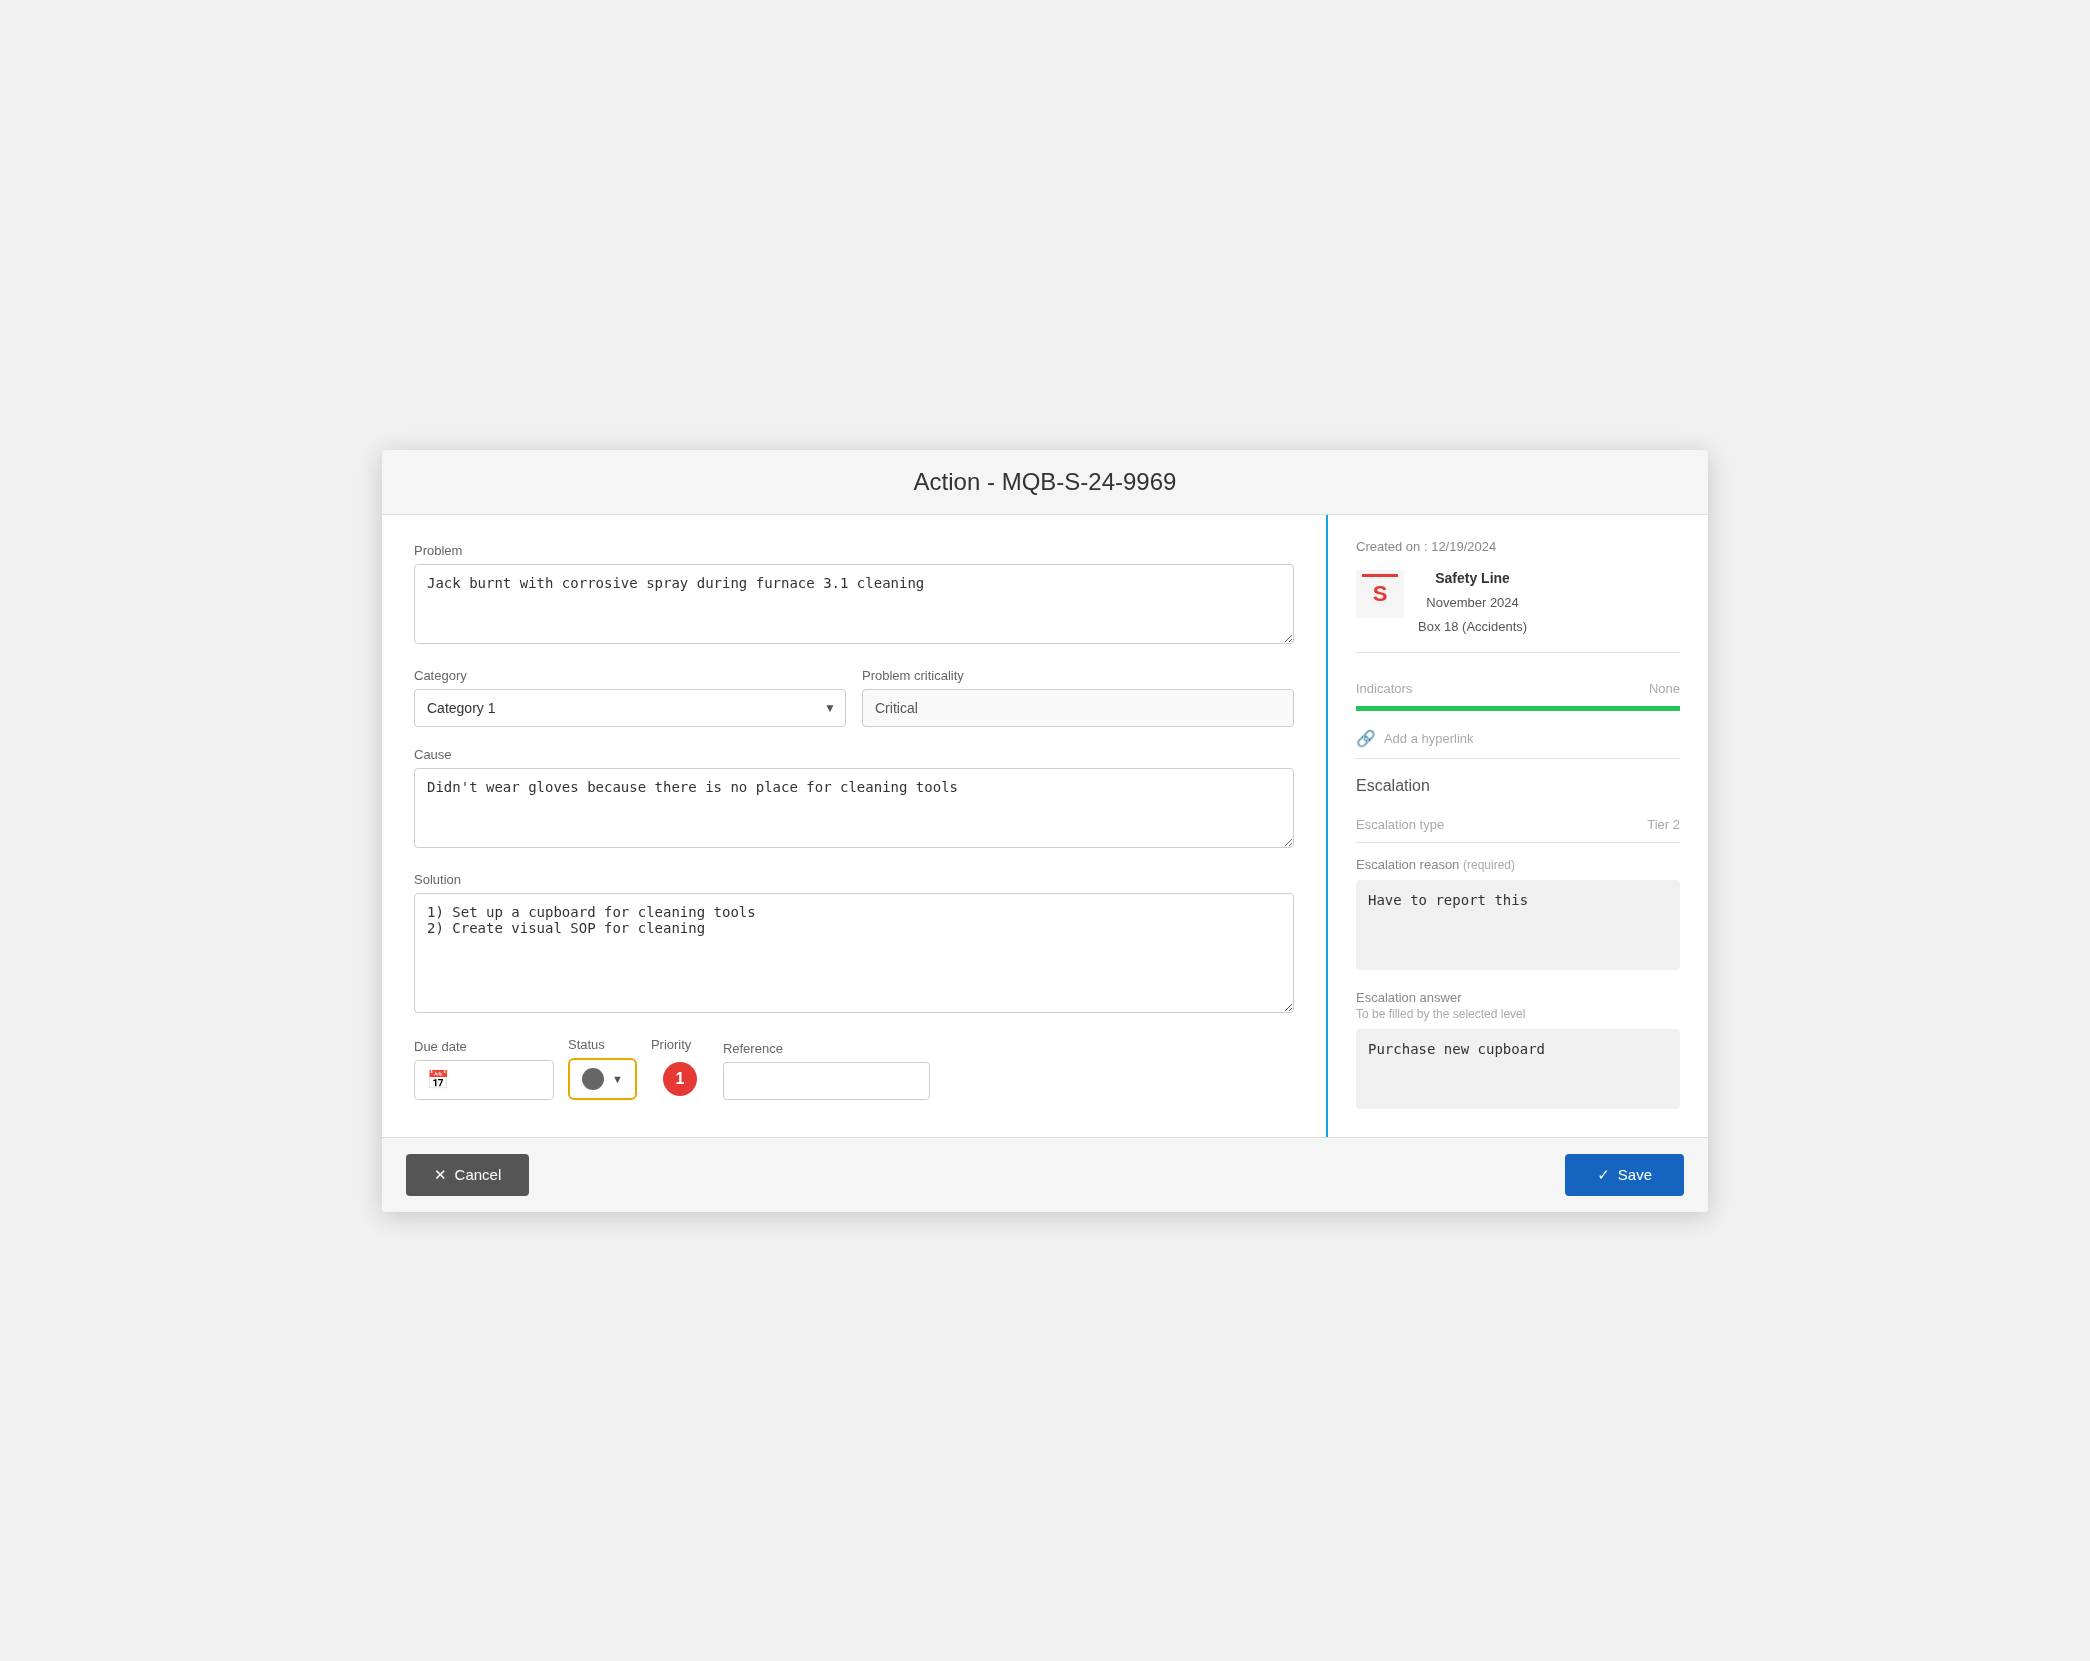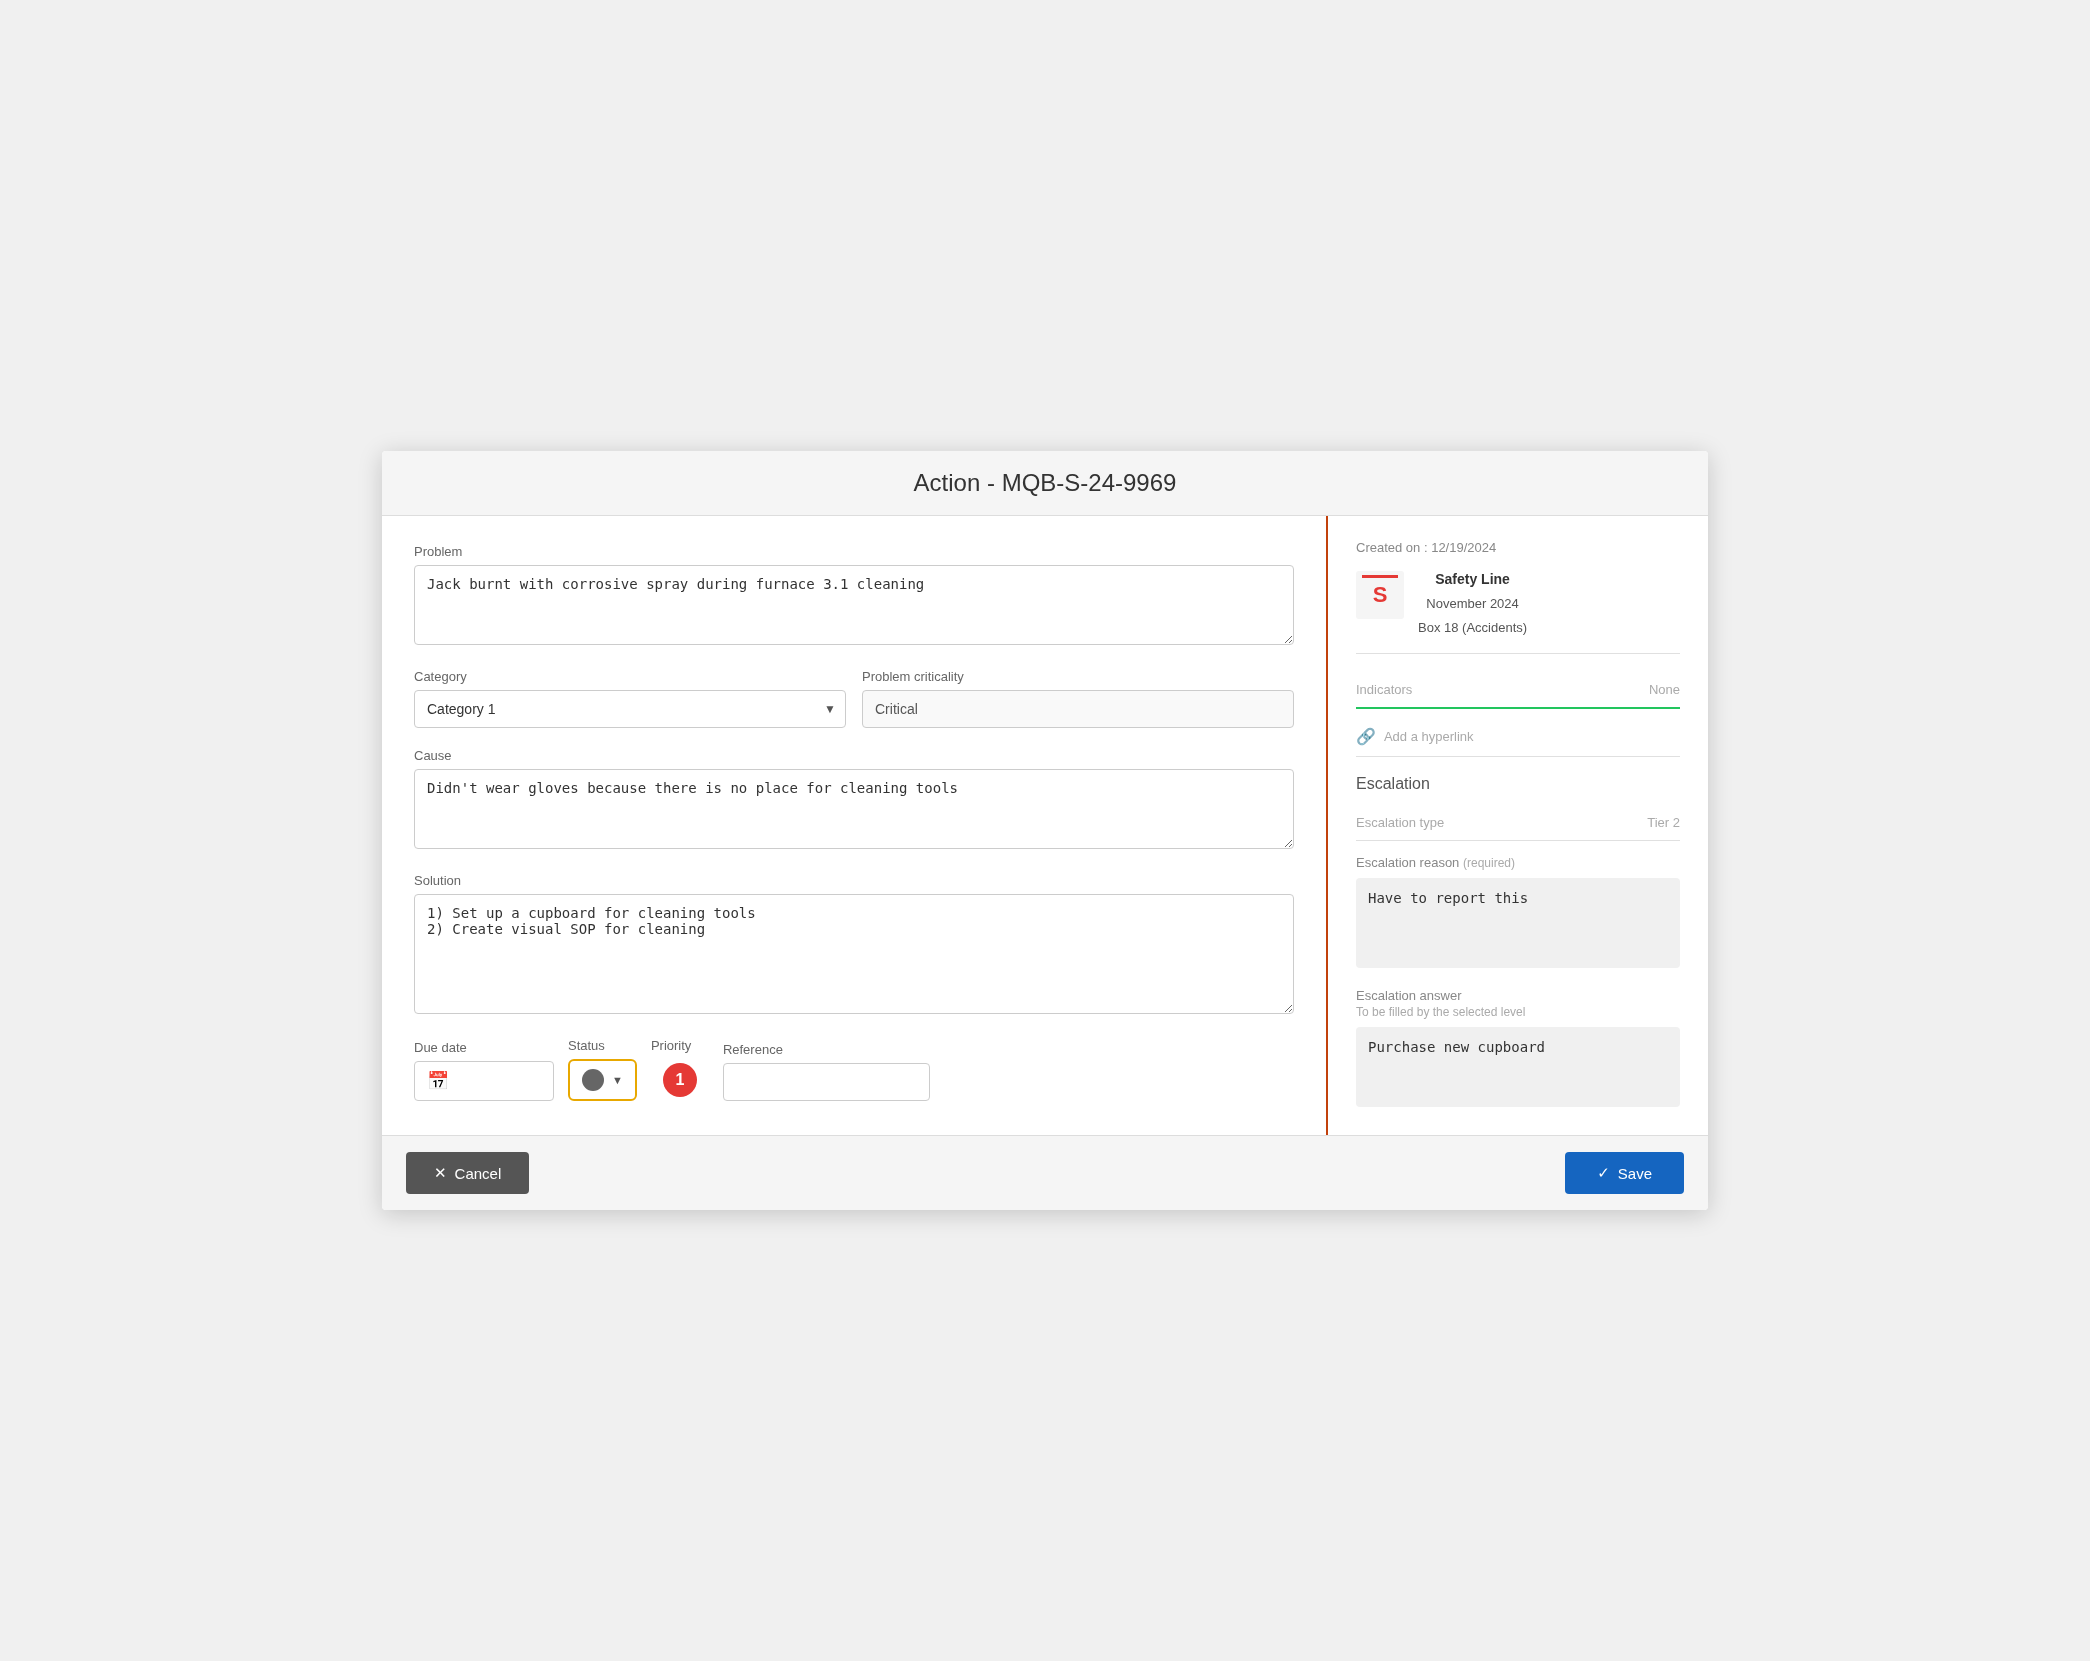--- a/index.html
+++ b/index.html
@@ -33,21 +33,21 @@
       font-weight: 400;
       color: #333;
     }
     .modal-body {
       display: flex;
       flex: 1;
     }
     .left-panel {
       flex: 1;
       padding: 28px 32px;
-      border-right: 2px solid #c2410c;
+      border-right: 2px solid #0ea5e9;
     }
     .right-panel {
       width: 380px;
       padding: 24px 28px;
       background: #fff;
     }
     .field-group {
       margin-bottom: 20px;
     }
     .field-label {
@@ -227,21 +227,21 @@
     }
     .source-box {
       font-size: 13px;
       color: #555;
     }
     .indicators-row {
       display: flex;
       justify-content: space-between;
       align-items: center;
       padding: 10px 0;
-      border-bottom: 2px solid #22c55e;
+      border-bottom: 5px solid #22c55e;
       margin-bottom: 8px;
     }
     .indicators-label {
       font-size: 13px;
       color: #aaa;
     }
     .indicators-value {
       font-size: 13px;
       color: #aaa;
     }

